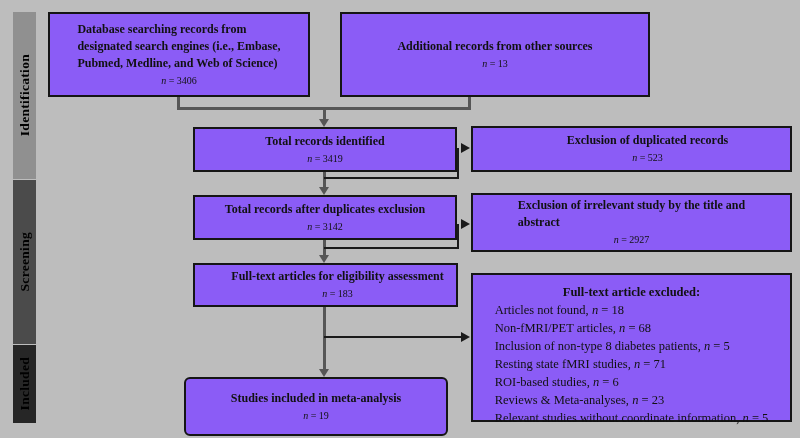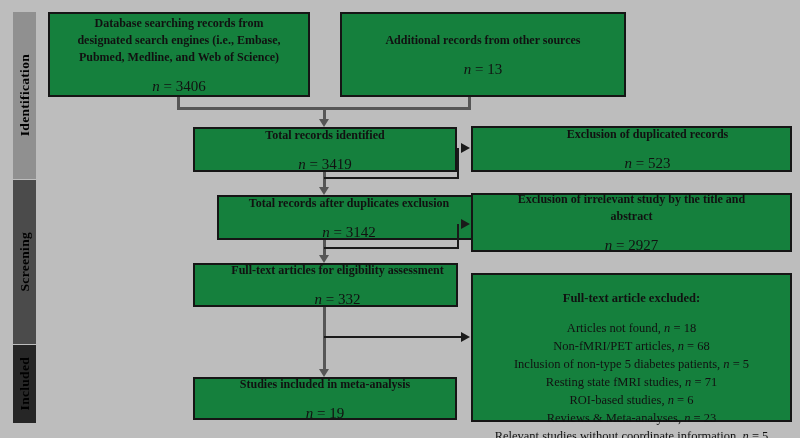--- a/index.html
+++ b/index.html
@@ -12,30 +12,29 @@
   .stagebar {
     position:absolute; left:13px; width:23px;
     display:flex; align-items:center; justify-content:center;
   }
   .stagebar span {
     writing-mode:vertical-rl; transform:rotate(180deg);
     font-weight:bold; font-size:13.5px; color:#000; letter-spacing:.3px;
     white-space:nowrap;
   }
   .fbox {
-    position:absolute; background:#15803d; border:2px solid #151515;
+    position:absolute; background:#8b5cf6; border:2px solid #151515;
     box-sizing:border-box; display:flex; flex-direction:column;
-    align-items:center; justify-content:center; text-align:center;
+    align-items:center; justify-content:center; 
     padding:2px 4px;
-    gap:12px;
   }
   .btitle { font-weight:bold; font-size:12px; line-height:17px; white-space:pre-line; }
-  .nline  { font-size:15px; line-height:17px; }
+  .nline  { font-size:10px; line-height:17px; }
   .nline i { font-style:italic; }
-  .exclist { justify-content:flex-start; padding-top:14px; }
+  .exclist { justify-content:flex-start; padding-top:8px; }
   .exclist .btitle { font-size:12.5px; line-height:18px; }
   .excl-row { font-size:12.5px; line-height:18px; white-space:nowrap; }
   .excl-row i { font-style:italic; }
   .gline { position:absolute; background:#565656; }
   .kline { position:absolute; background:#1a1a1a; }
   .arr-down {
     position:absolute; width:0; height:0;
     border-left:5px solid transparent; border-right:5px solid transparent;
     border-top:8px solid #565656;
   }
@@ -60,65 +59,65 @@
     <span>Included</span>
   </div>
 
   <div class="fbox" style="left:48px; top:12px; width:262px; height:85px;">
     <div class="btitle">Database searching records from
 designated search engines (i.e., Embase,
 Pubmed, Medline, and Web of Science)</div>
     <div class="nline"><i>n</i> <span>= 3406</span></div>
   </div>
 
-  <div class="fbox" style="left:340px; top:12px; width:286px; height:85px;">
+  <div class="fbox" style="left:340px; top:12px; width:310px; height:85px;">
     <div class="btitle">Additional records from other sources</div>
     <div class="nline"><i>n</i> <span>= 13</span></div>
   </div>
 
   <div class="fbox" style="left:193px; top:127px; width:264px; height:45px;">
     <div class="btitle">Total records identified</div>
     <div class="nline"><i>n</i> <span>= 3419</span></div>
   </div>
 
   <div class="fbox" style="left:471px; top:126px; width:321px; height:46px;padding-left:36px;">
     <div class="btitle">Exclusion of duplicated records</div>
     <div class="nline"><i>n</i> <span>= 523</span></div>
   </div>
 
-  <div class="fbox" style="left:193px; top:195px; width:264px; height:45px;margin-left:24px;">
+  <div class="fbox" style="left:193px; top:195px; width:264px; height:45px;">
     <div class="btitle">Total records after duplicates exclusion</div>
     <div class="nline"><i>n</i> <span>= 3142</span></div>
   </div>
 
   <div class="fbox" style="left:471px; top:193px; width:321px; height:59px;">
     <div class="btitle">Exclusion of irrelevant study by the title and
 abstract</div>
     <div class="nline"><i>n</i> <span>= 2927</span></div>
   </div>
 
   <div class="fbox" style="left:193px; top:263px; width:265px; height:44px;padding-left:28px;">
     <div class="btitle">Full-text articles for eligibility assessment</div>
-    <div class="nline"><i>n</i> <span>= 332</span></div>
+    <div class="nline"><i>n</i> <span>= 183</span></div>
   </div>
 
   <div class="fbox exclist" style="left:471px; top:273px; width:321px; height:149px;">
     <div class="btitle">Full-text article excluded:</div>
     <div>
         <div class="excl-row"><span>Articles not found, </span><i>n</i><span> = 18</span></div>
         <div class="excl-row"><span>Non-fMRI/PET articles, </span><i>n</i><span> = 68</span></div>
-        <div class="excl-row"><span>Inclusion of non-type 5 diabetes patients, </span><i>n</i><span> = 5</span></div>
+        <div class="excl-row"><span>Inclusion of non-type 8 diabetes patients, </span><i>n</i><span> = 5</span></div>
         <div class="excl-row"><span>Resting state fMRI studies, </span><i>n</i><span> = 71</span></div>
         <div class="excl-row"><span>ROI-based studies, </span><i>n</i><span> = 6</span></div>
         <div class="excl-row"><span>Reviews &amp; Meta-analyses, </span><i>n</i><span> = 23</span></div>
         <div class="excl-row"><span>Relevant studies without coordinate information, </span><i>n</i><span> = 5</span></div>
       </div>
   </div>
 
-  <div class="fbox" style="left:193px; top:377px; width:264px; height:43px;">
+  <div class="fbox" style="left:184px; top:377px; width:264px; height:59px;border-radius:6px;">
     <div class="btitle">Studies included in meta-analysis</div>
     <div class="nline"><i>n</i> <span>= 19</span></div>
   </div>
 
   <div class="gline" style="left:177px; top:97px; width:3px; height:13px;"></div>
   <div class="gline" style="left:468px; top:97px; width:3px; height:13px;"></div>
   <div class="gline" style="left:177px; top:107px; width:294px; height:3px;"></div>
   <div class="gline" style="left:323px; top:107px; width:3px; height:13px;"></div>
   <div class="arr-down" style="left:319px; top:119px;"></div>
 

